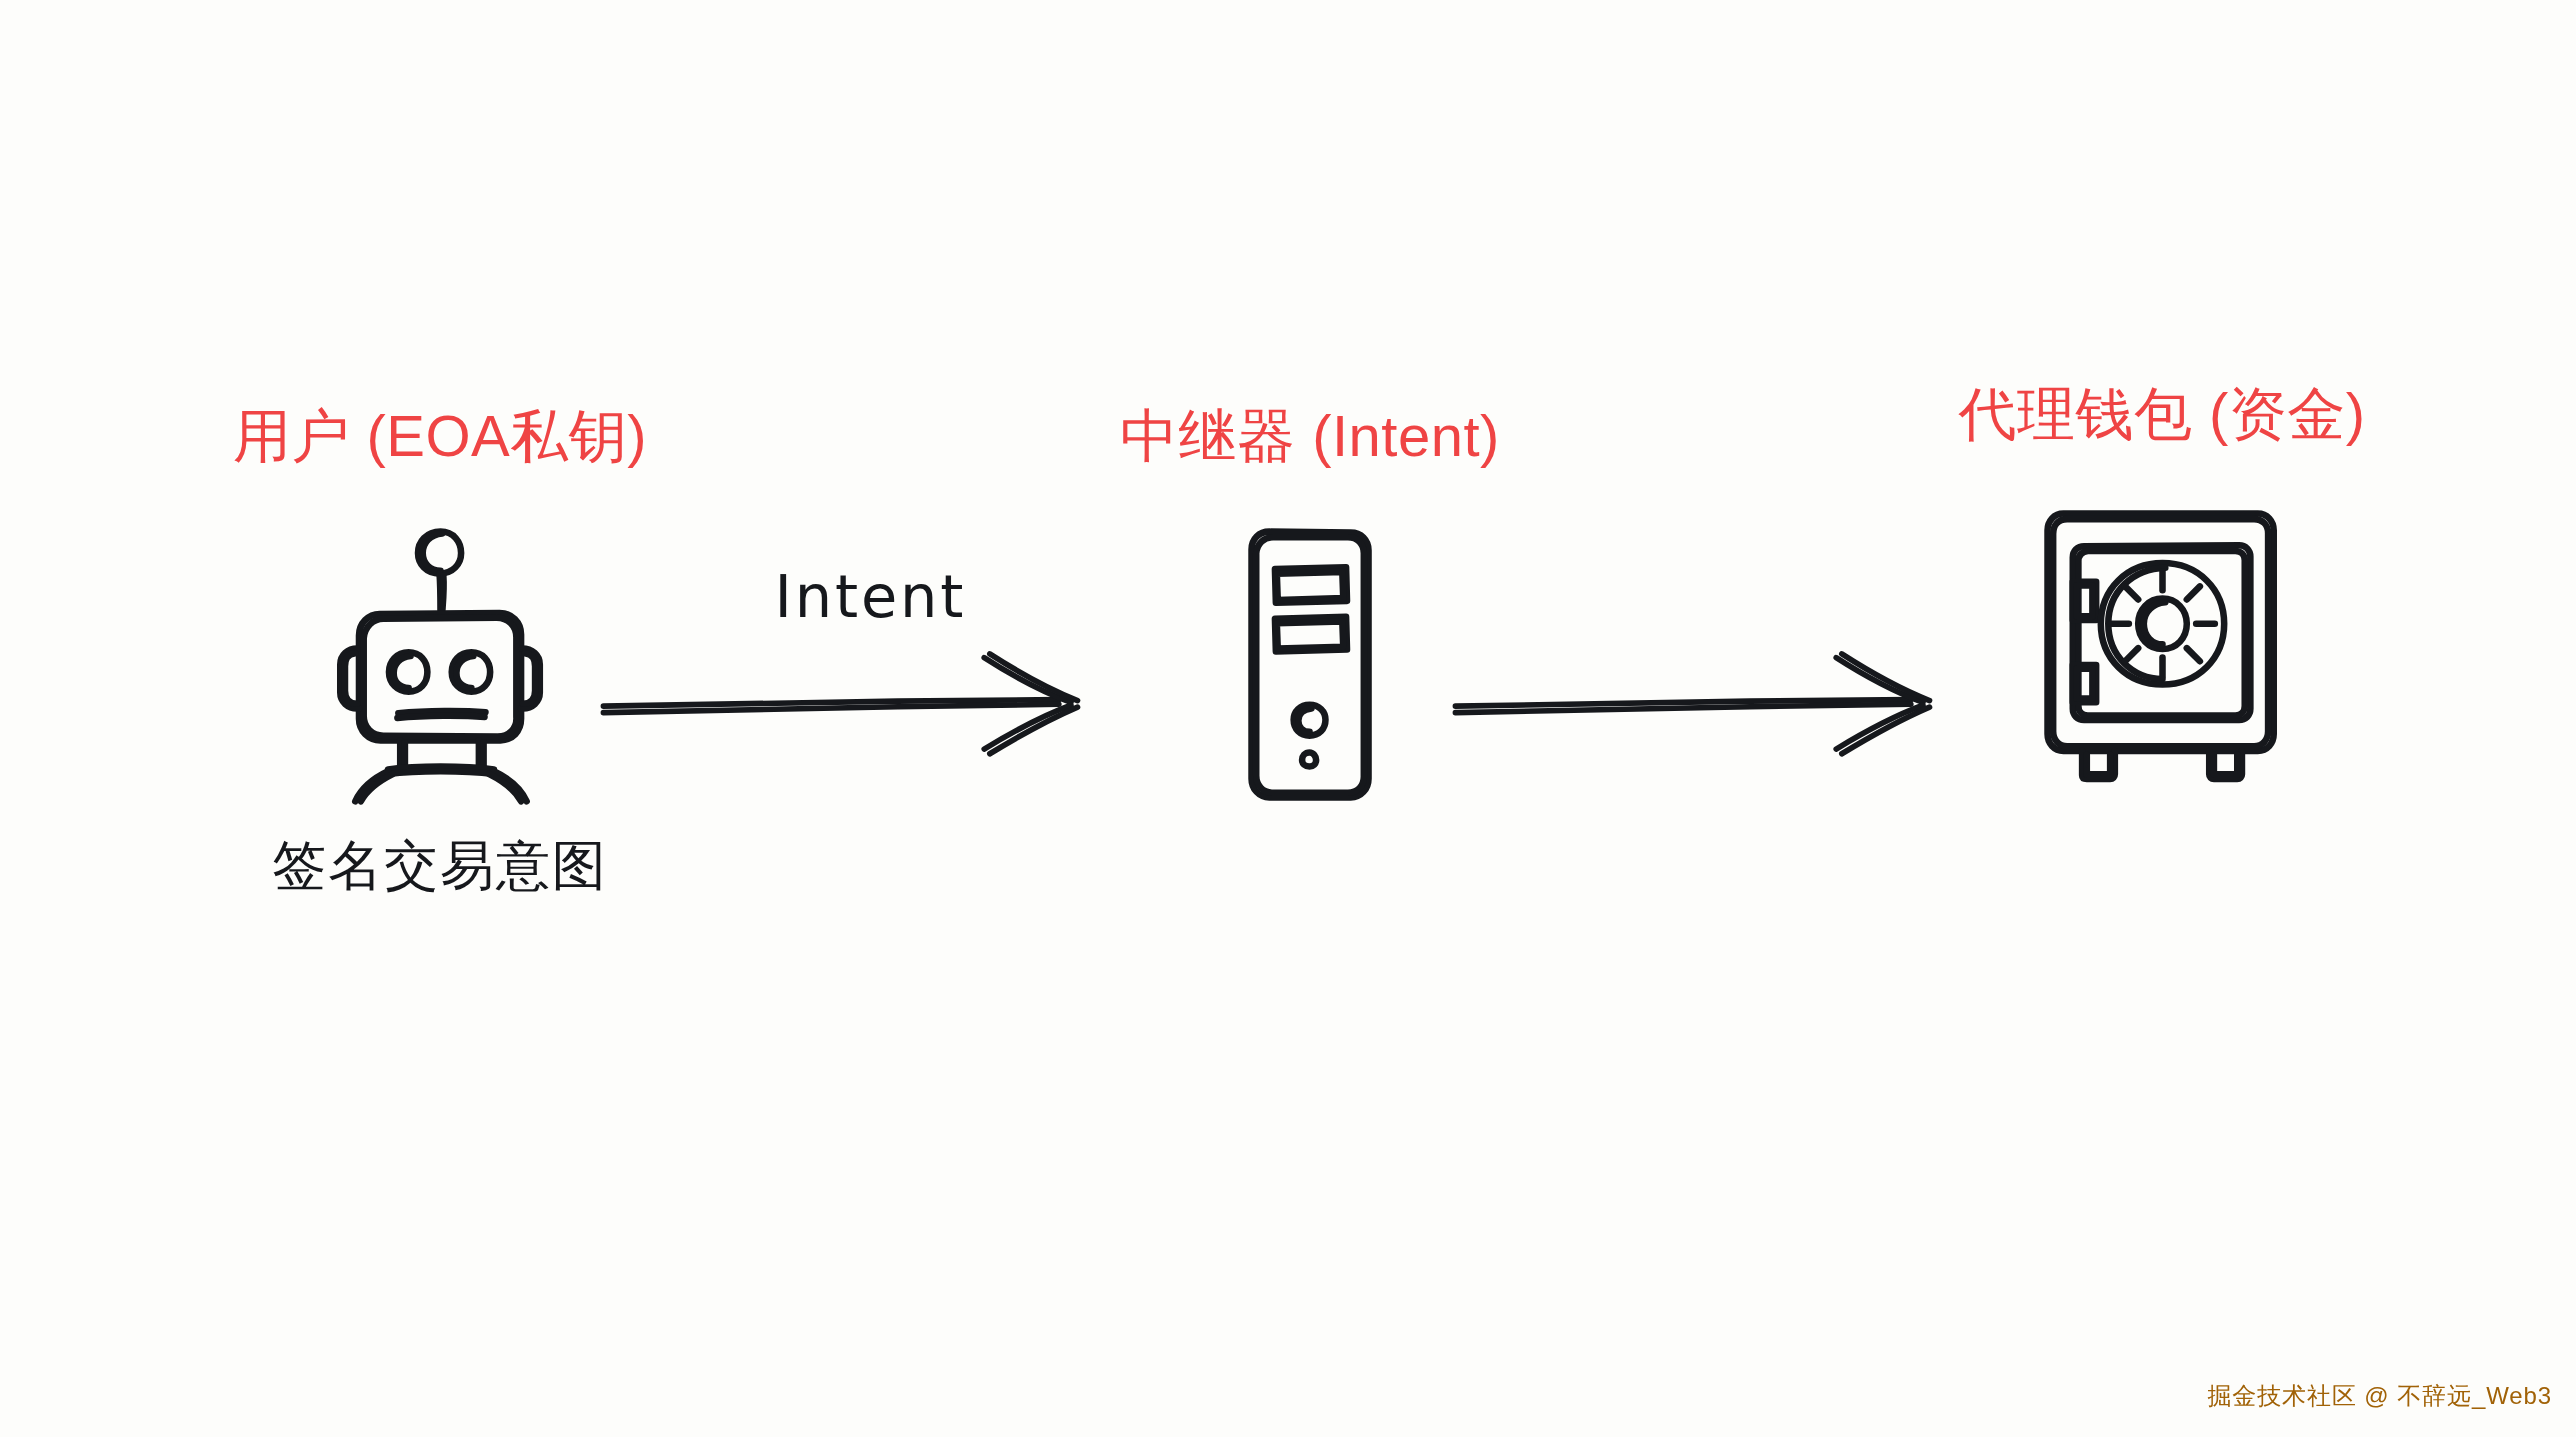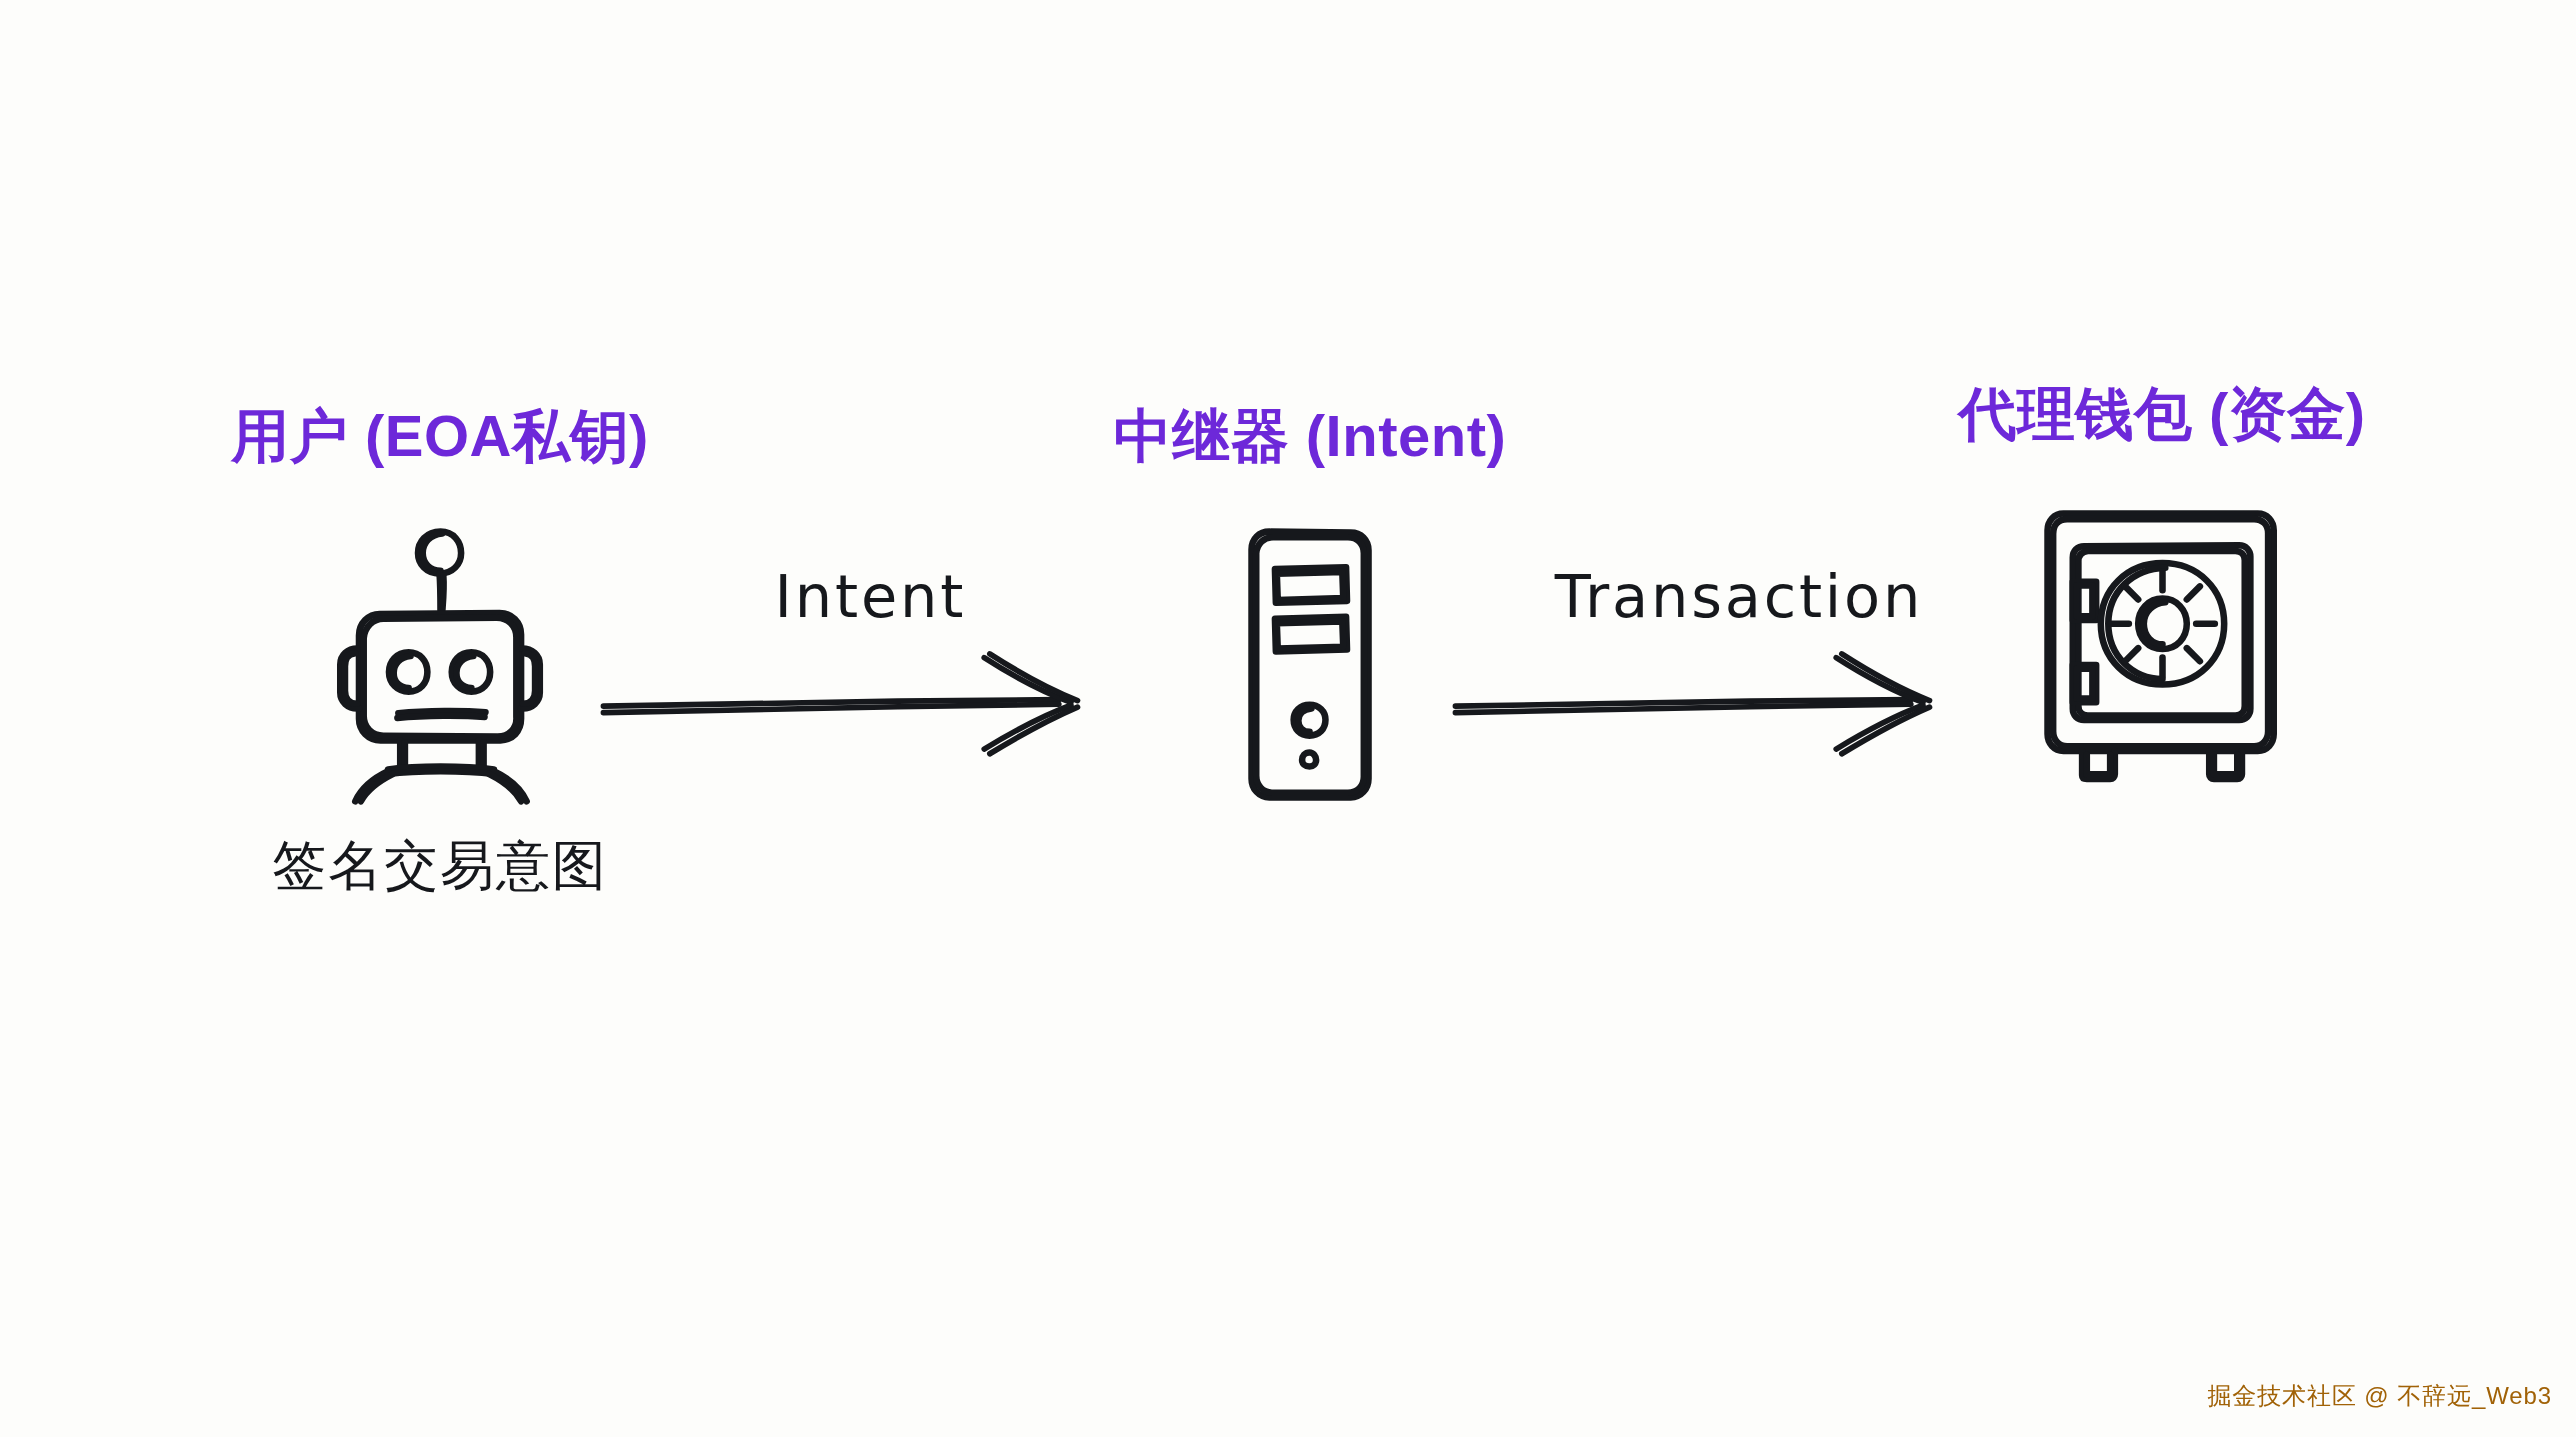--- a/index.html
+++ b/index.html
@@ -36,22 +36,22 @@
     width: 580px;
     text-align: center;
   }
   .node-user    { left: 150px;  top: 403px; }
   .node-relayer { left: 1020px; top: 403px; }
   .node-wallet  { left: 1872px; top: 381px; }
 
   .node-title {
     font-size: 58px;
     line-height: 1.15;
-    color: #6d28d9;
-    font-weight: 700;
+    color: #ef4444;
+    font-weight: 400;
     white-space: nowrap;
     letter-spacing: 0.5px;
   }
 
   .icon-slot {
     margin-top: 45px;
     height: 290px;
     display: flex;
     align-items: flex-end;
     justify-content: center;
@@ -201,21 +201,20 @@
             <path d="M71 197 C62 198 57 203 57 210 C57 217 62 222 69 222"></path>
 
             <path d="M69 244 C64 244 61 248 61 252 C61 256 64 259 69 259 C73 259 76 256 76 252 C76 248 73 244 69 244 Z"></path>
           </svg>
         </span>
       </div>
 
     </div>
 
     <div class="edge edge-2">
-      <div class="edge-label">Transaction</div>
       <div class="edge-line">
         <svg width="524" height="112" viewBox="0 0 560 120" fill="none" stroke="#16181c" stroke-width="6" stroke-linecap="round" stroke-linejoin="round">
           <path d="M4 58 C150 55 330 52 492 51"></path>
           <path d="M4 65 C150 62 330 58 492 56"></path>
           <path d="M412 6 C440 24 470 41 505 54"></path>
           <path d="M418 2 C446 20 477 38 512 52"></path>
           <path d="M412 104 C440 87 470 70 505 57"></path>
           <path d="M418 109 C446 92 477 74 512 59"></path>
         </svg>
       </div>

